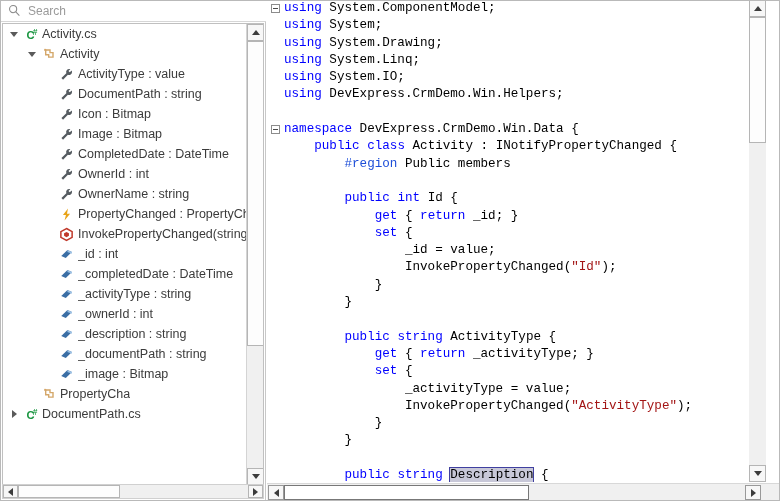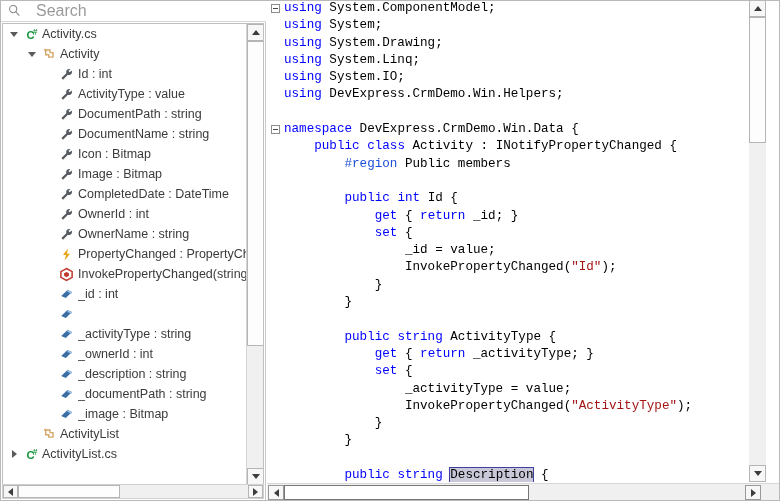--- a/index.html
+++ b/index.html
@@ -26,22 +26,22 @@
     display:flex;align-items:center;
     padding-left:8px;
   }
   .search-icon{
     width:13px;height:13px;flex:0 0 auto;margin-right:7px;
     display:block;
   }
   .search-input{
     border:none;outline:none;background:transparent;
     font-family:"Liberation Sans", sans-serif;
-    font-size:16px;color:#333;
-    width:200px;height:16px;padding:0;margin:8px;
+    font-size:12px;color:#333;
+    width:200px;height:16px;padding:0;margin:0;
   }
   .search-input::placeholder{color:#9a9a9a;}
 
   .tree-frame{
     position:absolute;left:2px;top:23px;width:262px;height:463px;
     box-sizing:border-box;
     border:1px solid #c0c0c0;
     background:#ffffff;
     overflow:hidden;
   }
@@ -204,51 +204,31 @@
             <span class="lbl">Activity</span>
           </div>
           <div class="tree-row">
             <span style="flex: 0 0 auto; width: 40px;"></span>
             <span class="exp-slot"></span>
             <span class="icon-slot">
               <svg viewBox="0 0 16 16" width="15" height="15">
                 <path d="M10.9 2.2a3.3 3.3 0 0 0-3.1 4.4L2.6 11.8l1.7 1.7 5.2-5.2a3.3 3.3 0 0 0 4.4-3.1 3.3 3.3 0 0 0-.4-1.5l-2 2-1.4-1.4 2-2a3.3 3.3 0 0 0-1.2-.1z" fill="#555b60"></path>
               </svg>
             </span>
-            <span class="lbl">Id : int</span>
-          </div>
-          <div class="tree-row">
-            <span style="flex: 0 0 auto; width: 40px;"></span>
-            <span class="exp-slot"></span>
-            <span class="icon-slot">
-              <svg viewBox="0 0 16 16" width="15" height="15">
-                <path d="M10.9 2.2a3.3 3.3 0 0 0-3.1 4.4L2.6 11.8l1.7 1.7 5.2-5.2a3.3 3.3 0 0 0 4.4-3.1 3.3 3.3 0 0 0-.4-1.5l-2 2-1.4-1.4 2-2a3.3 3.3 0 0 0-1.2-.1z" fill="#555b60"></path>
-              </svg>
-            </span>
             <span class="lbl">ActivityType : value</span>
           </div>
           <div class="tree-row">
             <span style="flex: 0 0 auto; width: 40px;"></span>
             <span class="exp-slot"></span>
             <span class="icon-slot">
               <svg viewBox="0 0 16 16" width="15" height="15">
                 <path d="M10.9 2.2a3.3 3.3 0 0 0-3.1 4.4L2.6 11.8l1.7 1.7 5.2-5.2a3.3 3.3 0 0 0 4.4-3.1 3.3 3.3 0 0 0-.4-1.5l-2 2-1.4-1.4 2-2a3.3 3.3 0 0 0-1.2-.1z" fill="#555b60"></path>
               </svg>
             </span>
             <span class="lbl">DocumentPath : string</span>
-          </div>
-          <div class="tree-row">
-            <span style="flex: 0 0 auto; width: 40px;"></span>
-            <span class="exp-slot"></span>
-            <span class="icon-slot">
-              <svg viewBox="0 0 16 16" width="15" height="15">
-                <path d="M10.9 2.2a3.3 3.3 0 0 0-3.1 4.4L2.6 11.8l1.7 1.7 5.2-5.2a3.3 3.3 0 0 0 4.4-3.1 3.3 3.3 0 0 0-.4-1.5l-2 2-1.4-1.4 2-2a3.3 3.3 0 0 0-1.2-.1z" fill="#555b60"></path>
-              </svg>
-            </span>
-            <span class="lbl">DocumentName : string</span>
           </div>
           <div class="tree-row">
             <span style="flex: 0 0 auto; width: 40px;"></span>
             <span class="exp-slot"></span>
             <span class="icon-slot">
               <svg viewBox="0 0 16 16" width="15" height="15">
                 <path d="M10.9 2.2a3.3 3.3 0 0 0-3.1 4.4L2.6 11.8l1.7 1.7 5.2-5.2a3.3 3.3 0 0 0 4.4-3.1 3.3 3.3 0 0 0-.4-1.5l-2 2-1.4-1.4 2-2a3.3 3.3 0 0 0-1.2-.1z" fill="#555b60"></path>
               </svg>
             </span>
             <span class="lbl">Icon : Bitmap</span>
@@ -327,20 +307,21 @@
           </div>
           <div class="tree-row">
             <span style="flex: 0 0 auto; width: 40px;"></span>
             <span class="exp-slot"></span>
             <span class="icon-slot">
               <svg viewBox="0 0 16 16" width="15" height="15">
                 <path d="M2.4 9.6 L9 3.2 L13.8 5.2 L7.2 11.6 Z" fill="#3a6ea5"></path>
                 <path d="M9 3.2 L13.8 5.2 L13.8 7.2 L9 5.2 Z" fill="#9ec3e6"></path>
               </svg>
             </span>
+            <span class="lbl">_completedDate : DateTime</span>
           </div>
           <div class="tree-row">
             <span style="flex: 0 0 auto; width: 40px;"></span>
             <span class="exp-slot"></span>
             <span class="icon-slot">
               <svg viewBox="0 0 16 16" width="15" height="15">
                 <path d="M2.4 9.6 L9 3.2 L13.8 5.2 L7.2 11.6 Z" fill="#3a6ea5"></path>
                 <path d="M9 3.2 L13.8 5.2 L13.8 7.2 L9 5.2 Z" fill="#9ec3e6"></path>
               </svg>
             </span>
@@ -392,34 +373,34 @@
           </div>
           <div class="tree-row">
             <span style="flex: 0 0 auto; width: 22px;"></span>
             <span class="exp-slot"></span>
             <span class="icon-slot">
               <svg viewBox="0 0 16 16" width="15" height="15">
                 <path d="M5 3.2 L9.6 3.2 L9.6 6 L12.8 6 L12.8 10.8 L8.2 10.8 L8.2 8.2 L5 8.2 Z" fill="none" stroke="#d4a76a" stroke-width="1.5"></path>
                 <path d="M3.4 2 L5.6 2 L5.6 4.1 L3.4 4.1 Z" fill="#d4a76a"></path>
               </svg>
             </span>
-            <span class="lbl">ActivityList</span>
+            <span class="lbl">PropertyCha</span>
           </div>
           <div class="tree-row">
             <span style="flex: 0 0 auto; width: 4px;"></span>
             <span class="exp-slot">
               <span class="tri-right"></span>
             </span>
             <span class="icon-slot">
               <svg viewBox="0 0 16 16" width="15" height="15">
                 <text x="8" y="12.6" font-family="Liberation Sans, sans-serif" font-size="12" font-weight="bold" text-anchor="middle" fill="#1a9641">C</text>
                 <text x="13" y="9" font-family="Liberation Sans, sans-serif" font-size="9" font-weight="bold" text-anchor="middle" fill="#1a9641">#</text>
               </svg>
             </span>
-            <span class="lbl">ActivityList.cs</span>
+            <span class="lbl">DocumentPath.cs</span>
           </div>
         </div>
 
       <div class="tree-vscroll">
         <div class="sb-btn top">
           <span class="arr-up"></span>
         </div>
         <div class="sb-thumb" style="top:17px;height:305px;"></div>
         <div class="sb-btn bot">
           <span class="arr-dn"></span>

